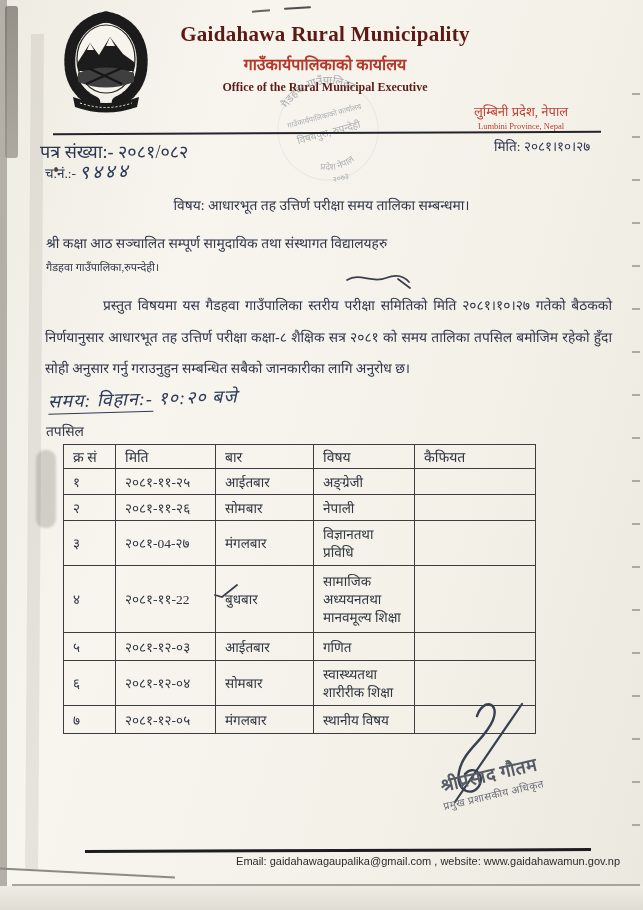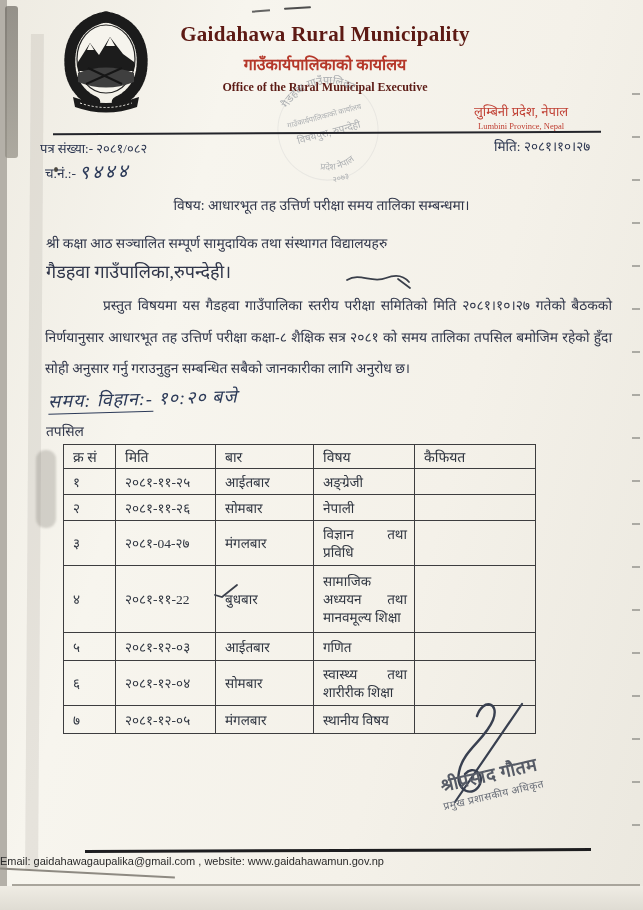--- a/index.html
+++ b/index.html
@@ -30,30 +30,30 @@
   .subtitle-np { font-size:16px; font-weight:bold; color:#b5382a; margin-top:6px; }
   .subtitle-en { font-size:12px; font-weight:bold; color:#5c1b15; margin-top:5px; }
   .province { left:474px; top:103px; color:#c04034; line-height:1.4; }
   .province .np { font-size:13px; }
   .province .en { font-size:8.5px;text-align:center; }
   .header-rule { left:53px; top:132px; width:548px; height:2.2px; background:#23242a; transform:rotate(-.25deg); }
 
   .round-stamp { left:262px; top:64px; opacity:.62; }
 
   
-  .meta-ref  { left:40px;  top:139px; font-size:13px; color:#2c3650; }
+  .meta-ref  { left:40px;  top:139px; font-size:18px; color:#2c3650; }
   .meta-date { left:494px; top:137px; font-size:13.5px; color:#2c3650;text-align:center; }
   .meta-dispatch { left:45px; top:158px; font-size:13.5px; color:#2c3650; }
   .hw { color:#2c3a58; }
   .hw-number { font-size:19px; letter-spacing:3px; font-style:italic; display:inline-block; transform:rotate(-2deg); }
 
   .subject { left:0; top:195px; width:643px; text-align:center; font-size:13.8px; color:#30364a; }
 
   .addr1 { left:46px; top:233px; font-size:13.8px; color:#30364a; }
-  .addr2 { left:46px; top:259px; font-size:18px; color:#30364a;text-align:right; }
+  .addr2 { left:46px; top:259px; font-size:11px; color:#30364a;text-align:right; }
 
   .body-par { left:45px; top:290px; width:567px; font-size:13.8px; line-height:31.5px;
     text-align:justify; text-indent:58px; color:#30364a; }
 
   .hw-time { left:48px; top:386px; font-size:18px; transform:rotate(-1.6deg); font-style:italic; letter-spacing:1px; }
   .hw-time .lbl { border-bottom:1.6px solid #2c3a58; padding-bottom:2px; }
 
   .tapsil { left:46px; top:421px; font-size:13.8px; color:#30364a; }
 
   
@@ -61,34 +61,34 @@
   .schedule td { border:1.6px solid #3d3d3f; font-size:13.5px; padding:1px 7px 1px 9px;
     vertical-align:middle; color:#2f3540; overflow:hidden;margin-top:36px; }
   .schedule tr:nth-child(1) td { height:21px; font-size:14px; }
   .schedule tr:nth-child(2) td { height:23px; }
   .schedule tr:nth-child(3) td { height:23px; }
   .schedule tr:nth-child(4) td { height:42px; }
   .schedule tr:nth-child(5) td { height:64px; }
   .schedule tr:nth-child(6) td { height:25px; }
   .schedule tr:nth-child(7) td { height:42px; }
   .schedule tr:nth-child(8) td { height:25px; }
-  .justify-line { display:flex; justify-content:space-between; }
+  .justify-line { display:flex; }
 
   .pen-check { left:214px; top:583px; }
   .pen-squiggle { left:346px; top:270px; }
 
   
   .signature-svg { left:425px; top:696px; }
   .stamp-name-block { left:398px; top:762px; width:185px; transform:rotate(-13deg); text-align:center; }
   .stamp-name { font-size:18px; font-weight:bold; color:#565b66; letter-spacing:.5px; }
   .stamp-designation { font-size:10.5px; color:#6a6f79; margin-top:2px; letter-spacing:.4px; }
 
   
   .footer-rule { left:85px; top:849px; width:506px; height:2.6px; background:#1d1d1f; transform:rotate(-.2deg); }
-  .footer-text { left:0; top:855px; width:620px; text-align:left;
+  .footer-text { left:0; top:855px; width:620px; text-align:right;
     font-family:"Liberation Sans", sans-serif; font-size:11px; color:#2a2a2a; }
 
   .stamp-txt { fill:#7f858e; font-family:"Liberation Serif", serif; }
 </style>
 </head>
 <body>
 
 <div class="page">
 
   <div class="abs edge-strip"></div>

